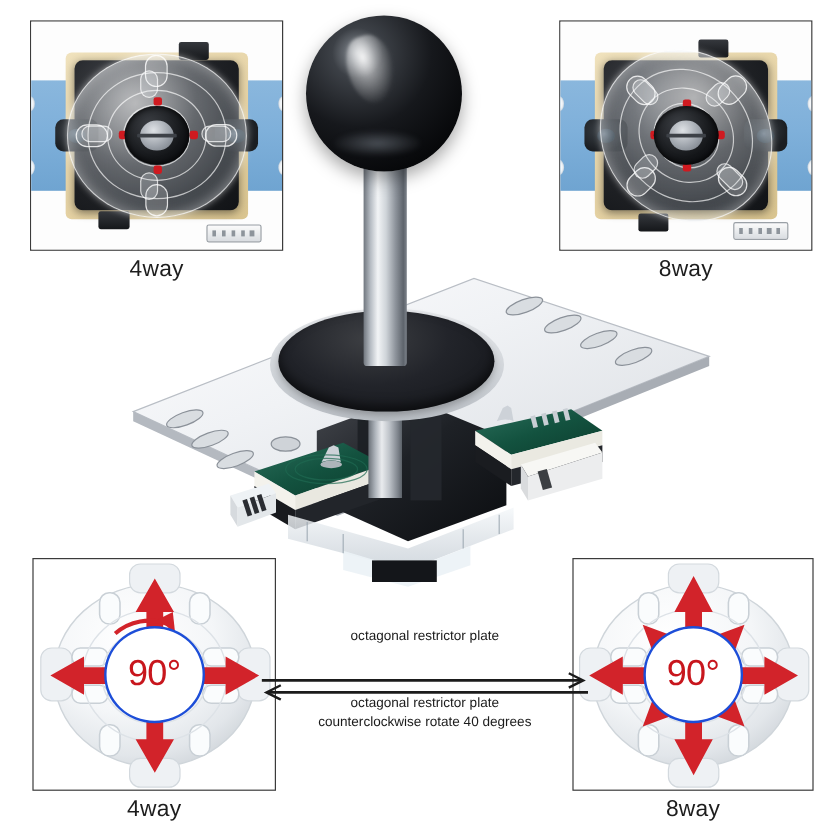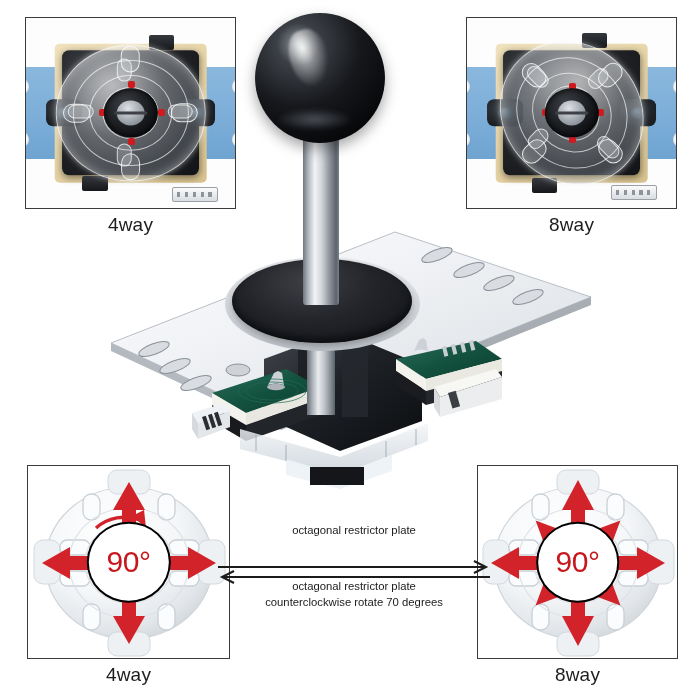--- a/index.html
+++ b/index.html
@@ -199,21 +199,21 @@
 
   
   .mech { position:absolute; left:95px; top:320px; width:330px; height:200px; }
 
   
   .plate-art { position:absolute; inset:0; }
   .plate-art svg { position:absolute; inset:0; }
   .deg-circle {
     position:absolute; left:50%; top:50%; transform:translate(-50%,-50%);
     width:42%; height:42%;
-    border:2px solid #000000; border-radius:50%;
+    border:2px solid #1d4ed8; border-radius:50%;
     background:#ffffff;
     display:flex; align-items:center; justify-content:center;
   }
   .deg-text {
     font-size:30px; color:#c8161d; font-weight:400;
     font-family:"Liberation Sans", sans-serif;
     letter-spacing:-0.5px;
   }
 
   
@@ -616,17 +616,17 @@
         <line x1="0" y1="7" x2="266" y2="7" stroke="#1b1b1b" stroke-width="2.2"></line>
         <polyline points="256,1 268,7 256,13" fill="none" stroke="#1b1b1b" stroke-width="2"></polyline>
 
         <line x1="6" y1="17" x2="272" y2="17" stroke="#1b1b1b" stroke-width="2.2"></line>
         <polyline points="16,11 4,17 16,23" fill="none" stroke="#1b1b1b" stroke-width="2"></polyline>
       </svg>
     </div>
 
     <div class="mid-text" style="margin-top:40px;">
       <div>octagonal restrictor plate</div>
-      <div>counterclockwise rotate 70 degrees</div>
+      <div>counterclockwise rotate 40 degrees</div>
     </div>
   </div>
 
 </div>
 
 </body></html>

